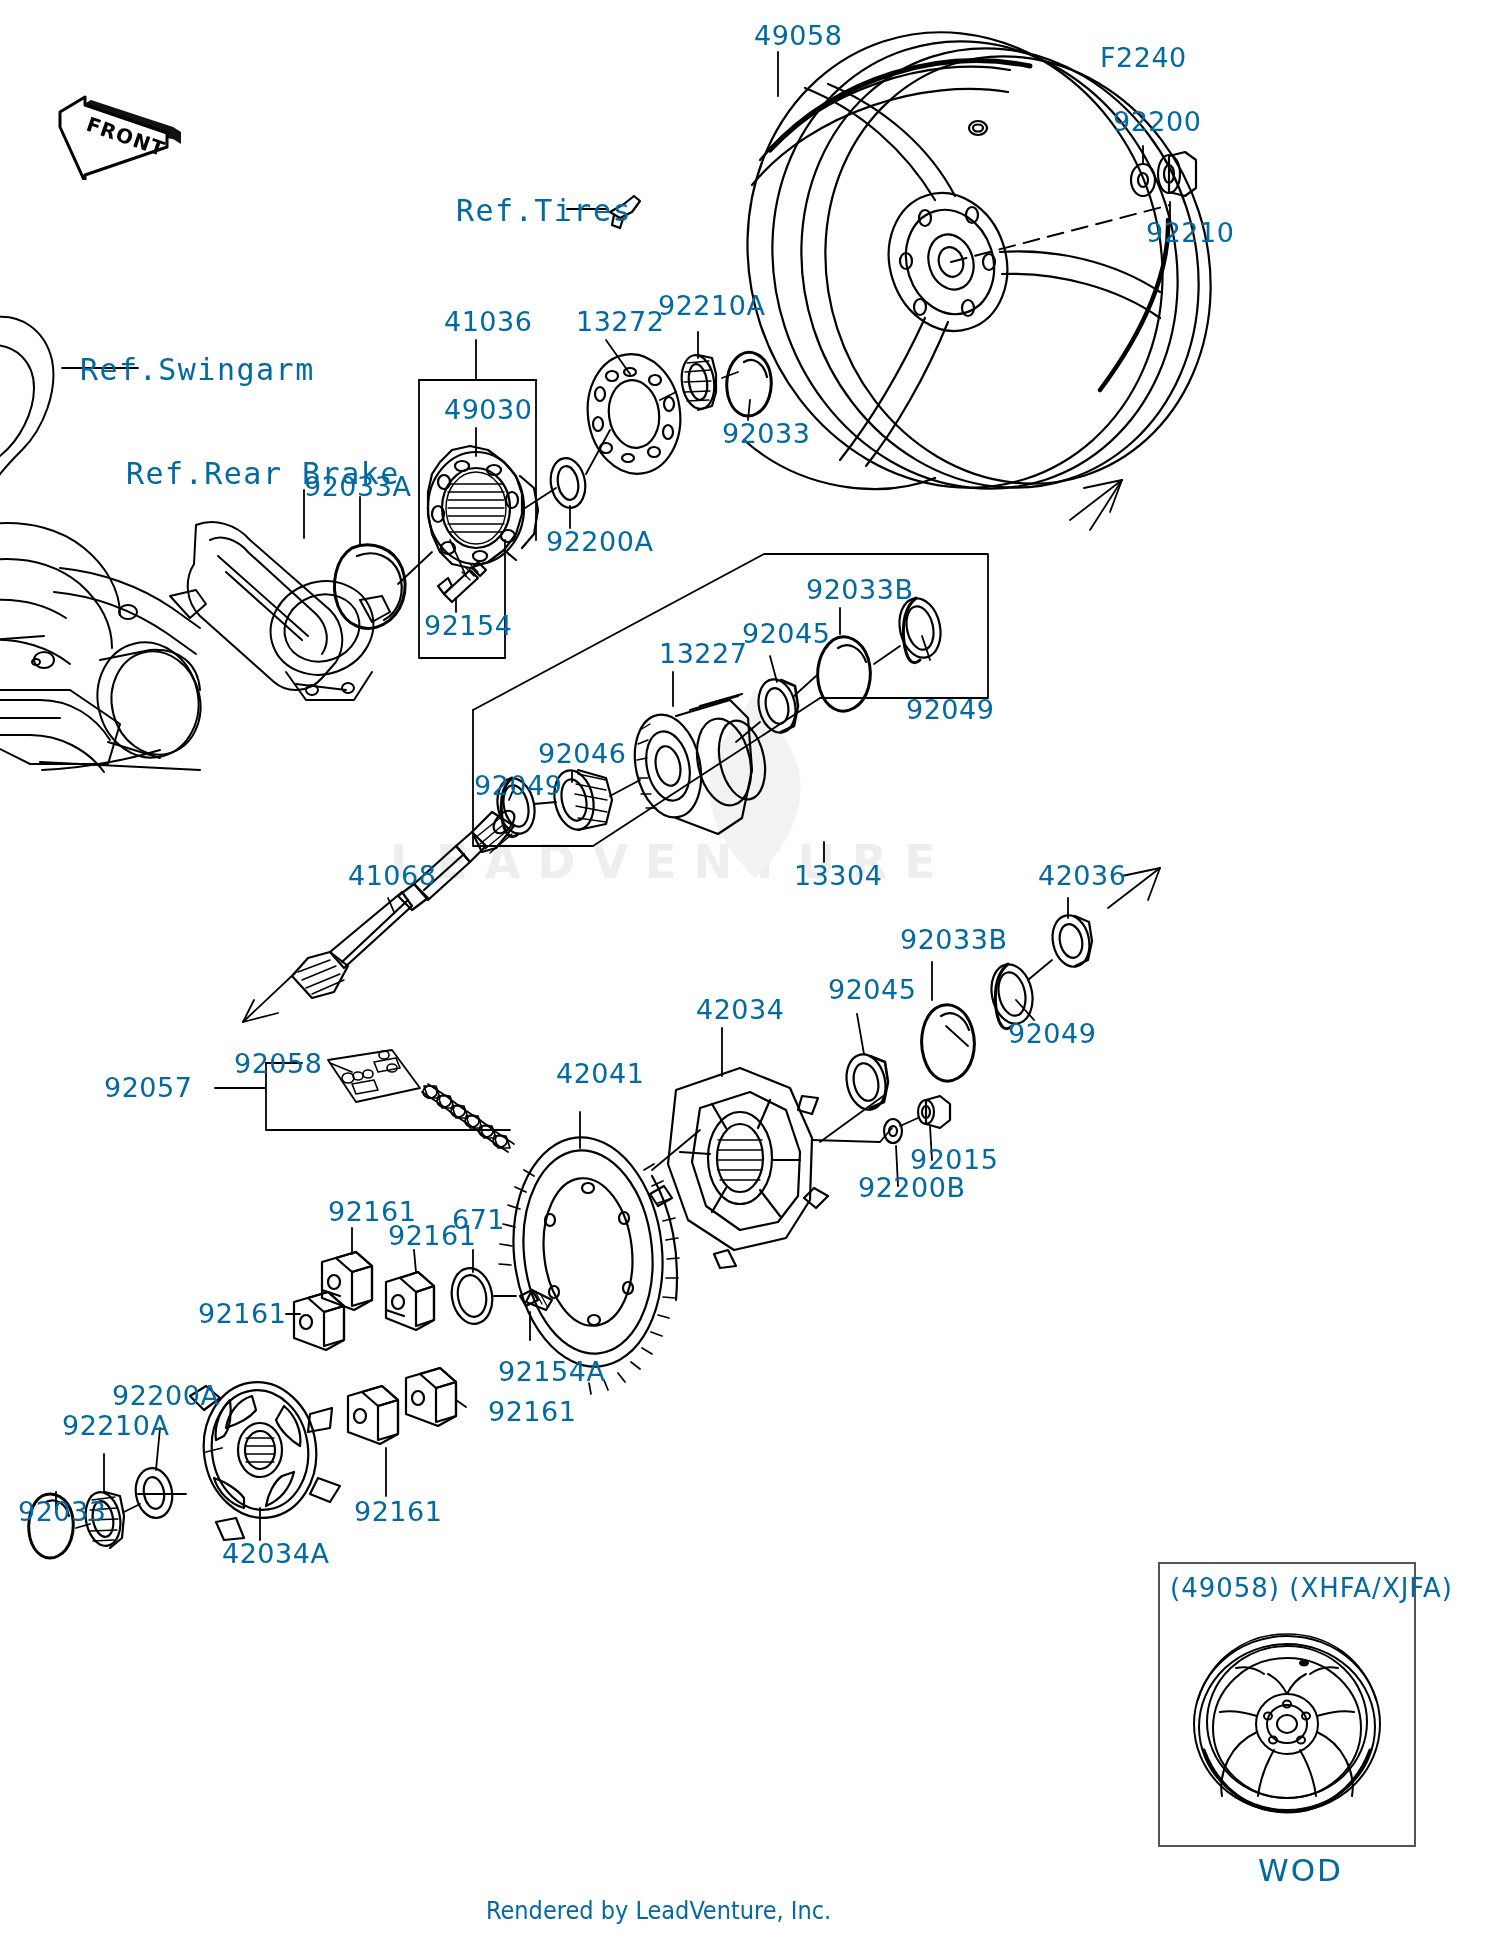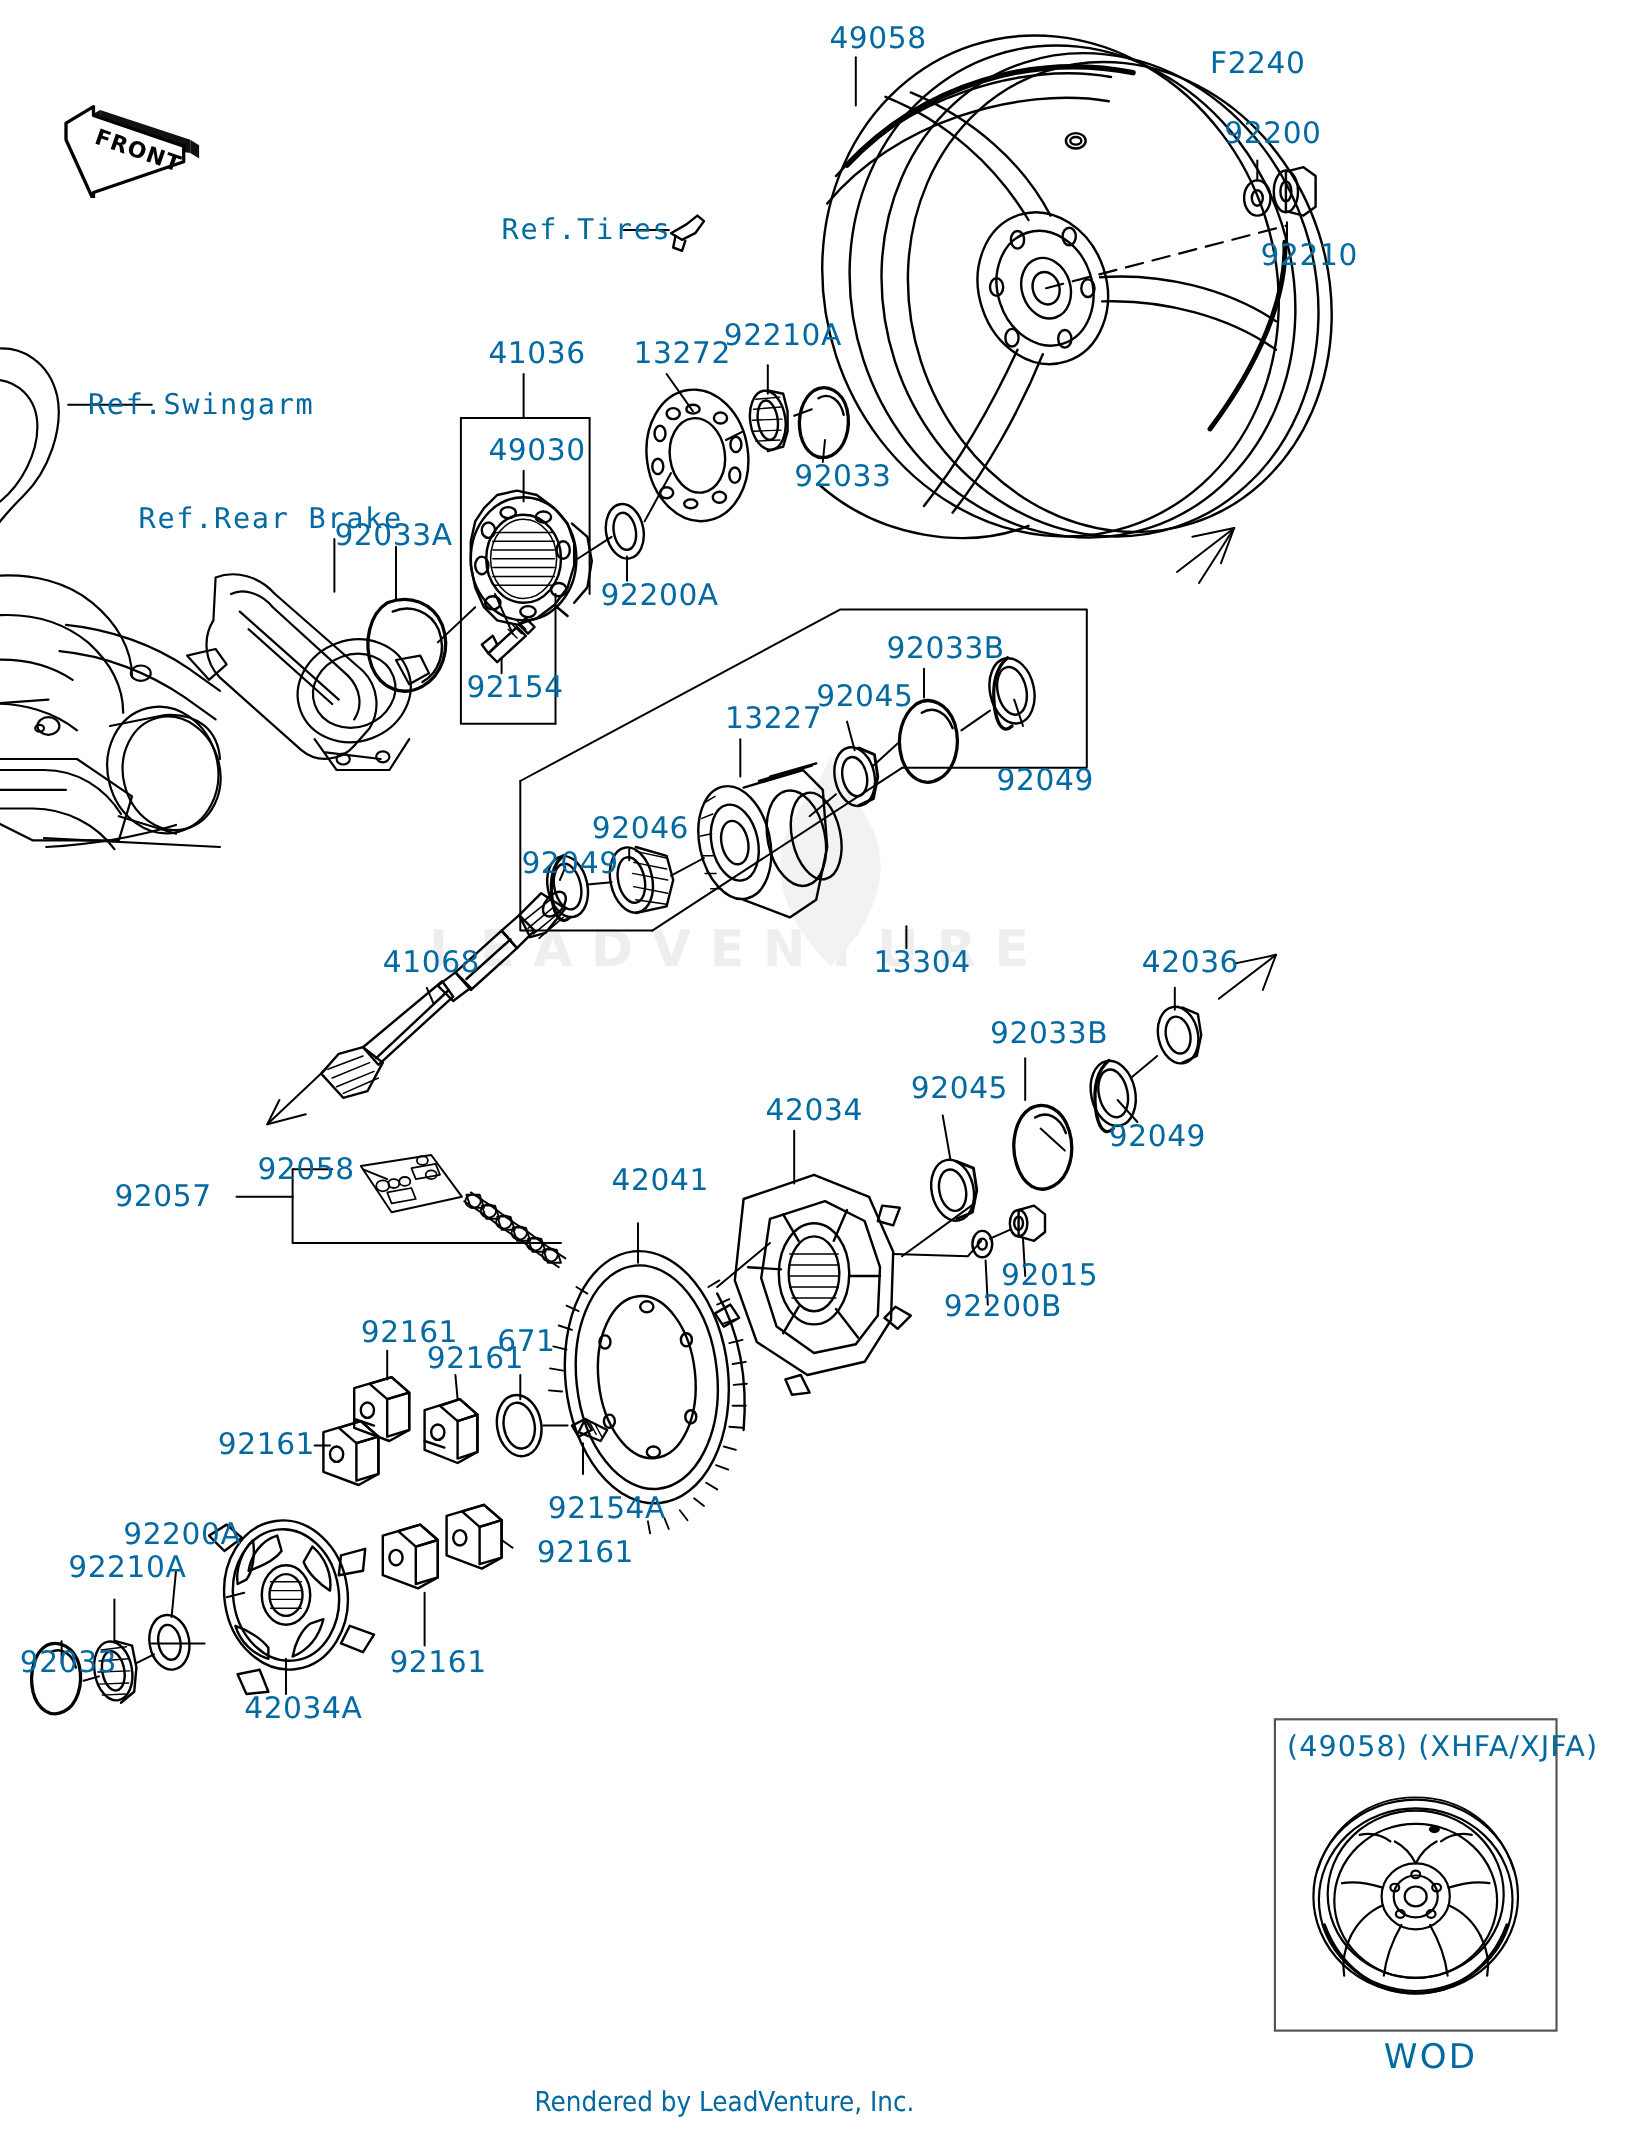--- a/index.html
+++ b/index.html
@@ -26,21 +26,21 @@
     position:absolute;
     font-family:"DejaVu Sans","Liberation Sans",sans-serif;
     font-size:27px;
     letter-spacing:0.5px;
     white-space:nowrap;
     color:#0369a1;
     line-height:1;
   }
   .lbl.ref{
     font-family:"DejaVu Sans Mono","Liberation Mono",monospace;
-    font-size:26px;
+    font-size:30px;
     letter-spacing:1.5px;
   }
   .lbl.code{font-size:27px;}
   .lbl.inset-title{font-size:26px;letter-spacing:1px;}
   .lbl.wod{font-size:31px;letter-spacing:2px;}
   .lbl.footer{
     font-family:"DejaVu Sans Condensed","DejaVu Sans","Liberation Sans",sans-serif;
     font-size:25px;
     letter-spacing:0px;
   }

